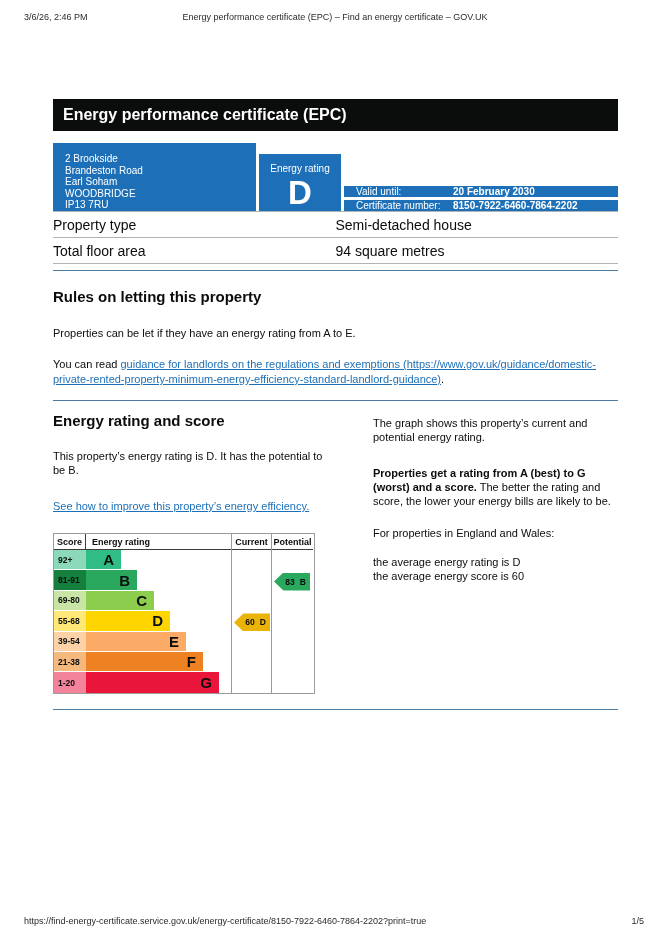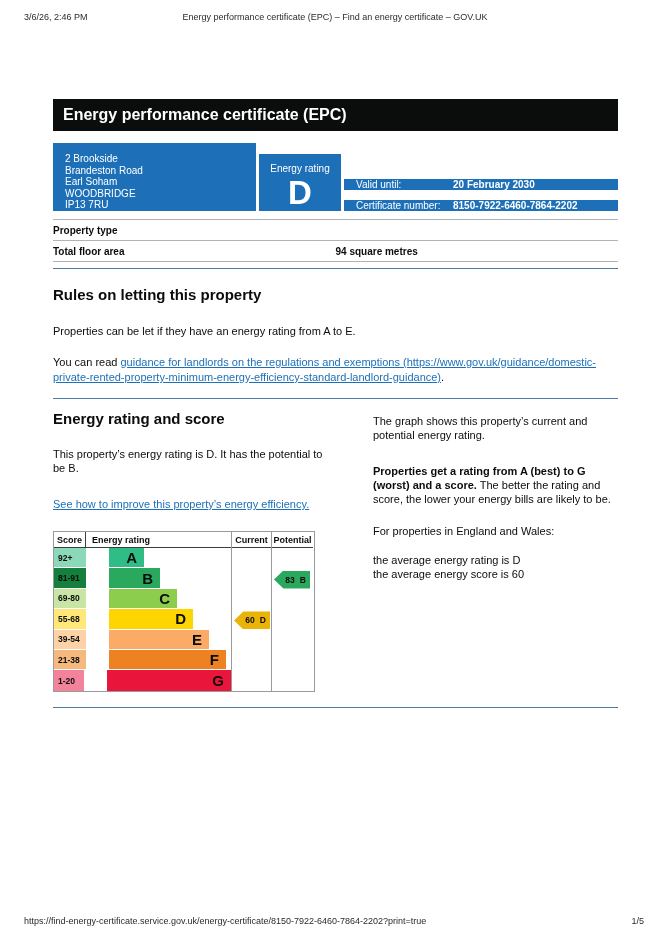--- a/index.html
+++ b/index.html
@@ -21,26 +21,26 @@
 
   .banner { background:var(--banner-black,#0b0c0c); color:#fff; height:32px; line-height:32px;
             padding-left:10px; font-size:16px; font-weight:bold; }
 
   .summary { margin-top:6px; height:74px; display:flex; gap:3px;align-items:flex-end; }
   .summary .cell { background:var(--govuk-blue,#1d70b8); color:#fff; }
   .addr-cell { width:203px; padding:10px 0 0 12px; font-size:10px; line-height:11.6px; white-space:pre-line; }
   .rating-cell { width:82px; text-align:center; padding-top:9px; }
   .rating-cell .rating-label { font-size:10px; }
   .rating-cell .rating-letter { font-size:33px; font-weight:bold; line-height:36px; margin-top:1px; }
-  .validity-cell { flex:1; display:flex; flex-direction:column; gap:10px; }
+  .validity-cell { flex:1; display:flex; flex-direction:column; gap:3px; }
   .validity-row { background:var(--govuk-blue,#1d70b8); color:#fff; flex:1; display:flex; align-items:center; font-size:10px; }
   .validity-row .vlabel { margin-left:12px; width:97px; }
   .validity-row .vvalue { font-weight:bold; }
 
-  .ptable { margin-top:8px; font-size:10px;font-weight:bold; }
+  .ptable { margin-top:0; font-size:14px; }
   .ptable .trow { display:flex; border-bottom:1px solid var(--border-gray,#b1b4b6); padding:4.5px 0; }
   .ptable .trow:first-child { border-top:1px solid var(--border-gray,#b1b4b6); }
   .ptable .tlabel { width:50%; }
   .ptable .tvalue { width:50%; }
 
   hr.rule { border:none; border-top:1px solid var(--rule-blue,#4e7ba6); height:0; }
   .mt6 { margin-top:6px; } .mt13 { margin-top:13px; } .mt15 { margin-top:15px; }
 
   h2.section-heading { font-size:15px; font-weight:bold; margin-top:17px; }
   p.body { font-size:11px; line-height:15px; }
@@ -61,21 +61,21 @@
   
   .epc-chart { margin-top:19px; width:262px; display:flex; border:1px solid #9a9a9a; font-size:9px; }
   .epc-main { width:177px; }
   .epc-side { border-left:1px solid #9a9a9a; position:relative; }
   .epc-current { width:40px; }
   .epc-potential { width:42px; }
   .epc-head { height:16px; border-bottom:1px solid #3c3c3c; display:flex; align-items:center; font-weight:bold; }
   .epc-head-score { width:32px; border-right:1px solid #3c3c3c; height:100%; display:flex; align-items:center; justify-content:center; }
   .epc-head-rating { padding-left:6px; }
   .epc-side .epc-head { justify-content:center; }
-  .band-row { display:flex; height:20.4px; border-bottom:1px solid #fff;gap:23px; }
+  .band-row { display:flex; height:20.4px; border-bottom:1px solid #fff; }
   .band-row:last-child { border-bottom:none; }
   .score-cell { width:32px; display:flex; align-items:center; padding-left:4px; font-weight:bold; font-size:8.5px; }
   .band-bar { display:flex; align-items:center; justify-content:flex-end; padding-right:7px;
               font-size:15px; font-weight:bold; color:#0b0c0c; }
   .epc-arrow { position:absolute; left:2px; width:36px; height:18px;
                clip-path:polygon(0 50%, 26% 0, 100% 0, 100% 100%, 26% 100%);
                display:flex; align-items:center; justify-content:center; gap:5px;
                padding-left:7px; font-weight:bold; font-size:8.5px; color:#0b0c0c; }
 </style>
 </head>
@@ -110,20 +110,21 @@
       <div class="validity-row">
         <span class="vlabel">Certificate number:</span>
         <span class="vvalue">8150-7922-6460-7864-2202</span>
       </div>
     </div>
   </div>
 
   <div class="ptable">
       <div class="trow">
         <div class="tlabel">Property type</div>
+        <div class="tvalue">Semi-detached house</div>
       </div>
       <div class="trow">
         <div class="tlabel">Total floor area</div>
         <div class="tvalue">94 square metres</div>
       </div>
     </div>
 
   <hr class="rule mt6">
 
   <h2 class="section-heading">Rules on letting this property</h2>

